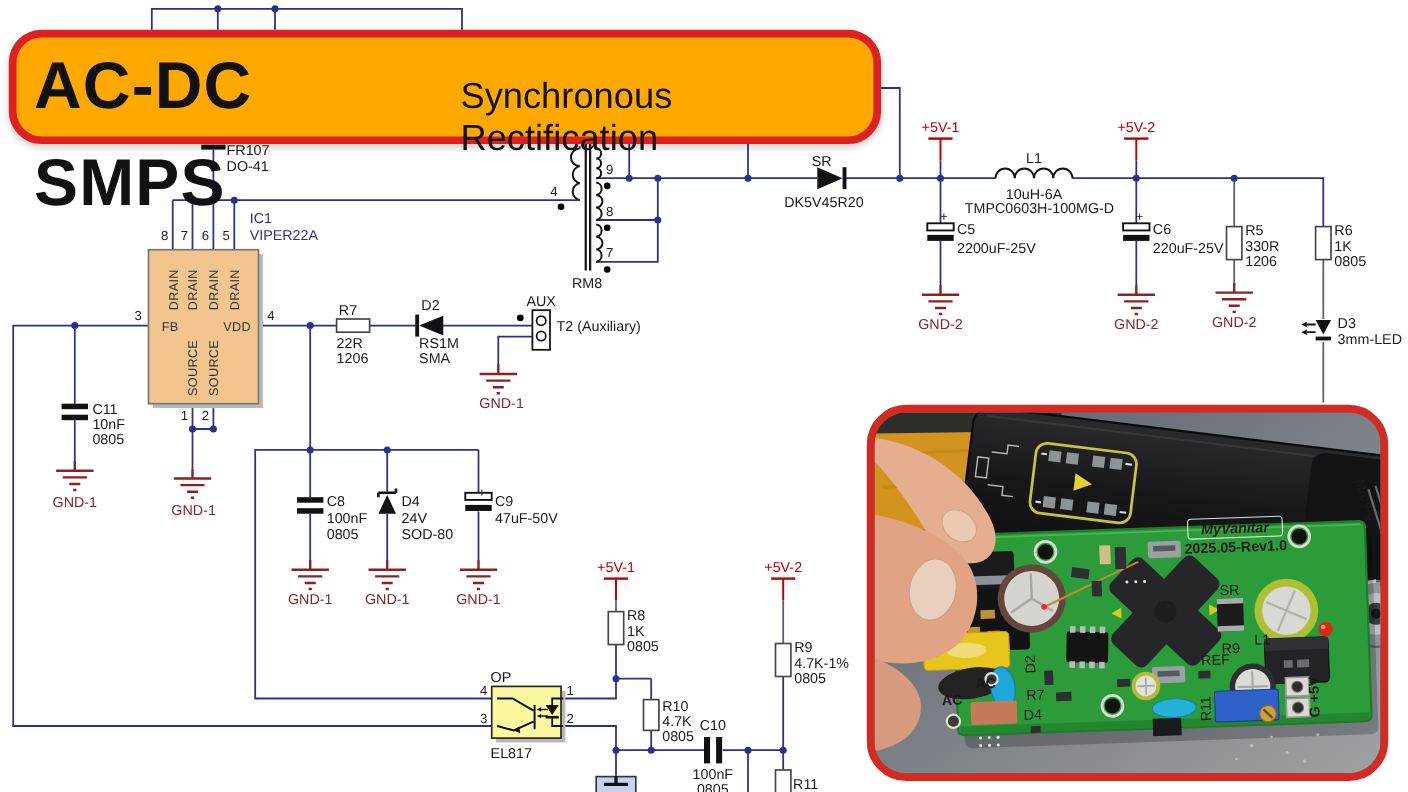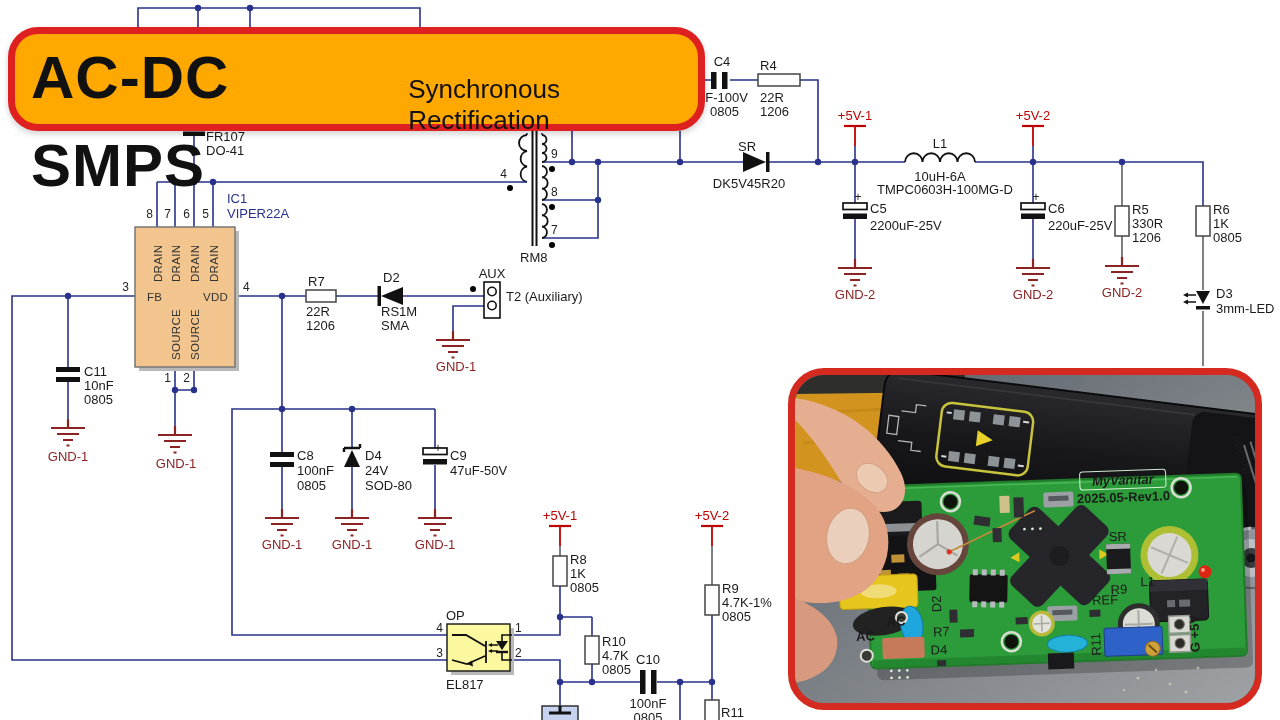--- a/index.html
+++ b/index.html
@@ -12,26 +12,26 @@
   svg text.net{fill:#8B2323;}
   svg text.pwr{fill:#C00000;font-size:13px;}
   svg text.blue{fill:#28328C;}
   svg text.mid{text-anchor:middle;}
   svg text.end{text-anchor:end;}
   .wire{stroke:#28328C;stroke-width:1.6;fill:none;}
   .wireg{stroke:#60606c;stroke-width:1.6;fill:none;}
   .wirer{stroke:#C00000;stroke-width:1.8;fill:none;}
   .blk{fill:#111;}
   .comp{stroke:#444;stroke-width:1.5;fill:#fff;}
-  #banner{position:absolute;left:8px;top:27px;width:697px;height:104px;box-sizing:border-box;
+  #banner{position:absolute;left:8px;top:27px;width:793px;height:104px;box-sizing:border-box;
           background:#FFA800;border:7px solid #DF2020;border-radius:30px;
           display:flex;align-items:baseline;padding:0 10px 0 16px;
           box-shadow:0 3px 6px rgba(0,0,0,.18);}
   #banner .t1{font-size:60px;font-weight:bold;color:#111;letter-spacing:1px;line-height:88px;}
-  #banner .t2{font-size:26px;color:#111;margin-left:14px;}
+  #banner .t2{font-size:33px;color:#111;margin-left:14px;}
   #photo{position:absolute;left:788px;top:368px;width:474px;height:342px;box-sizing:border-box;
          border:7px solid #D42A20;border-radius:36px;overflow:hidden;background:#6a7078;}
   #photo svg{display:block;}
 </style>
 </head>
 <body>
 
 <div id="stage">
 
 <svg id="schem" width="1280" height="720" viewBox="0 0 1280 720">

